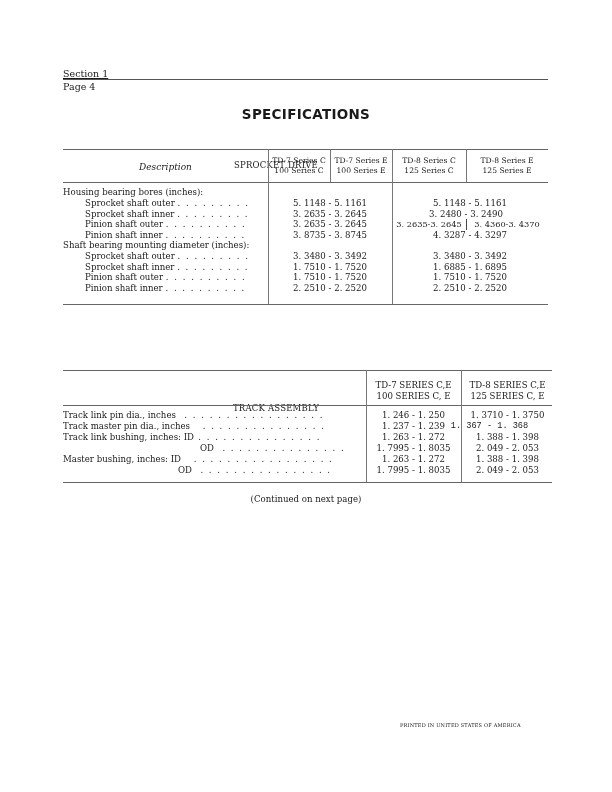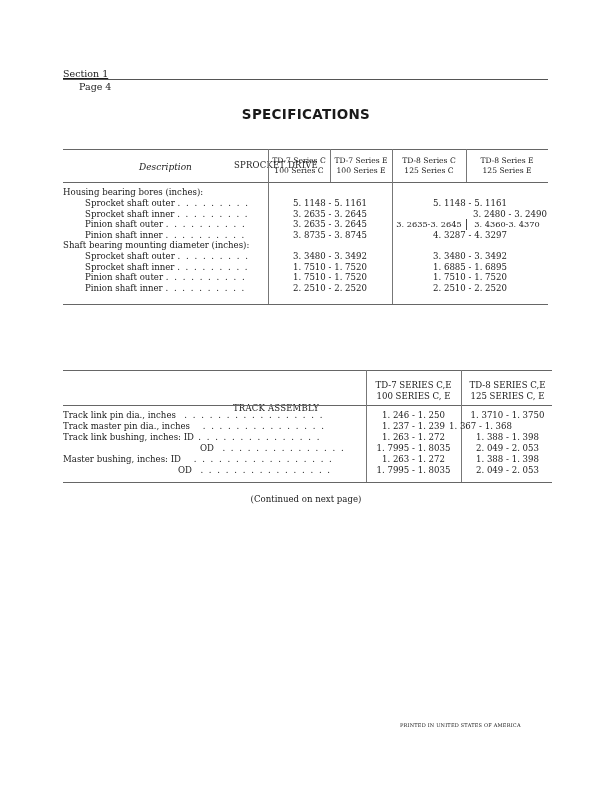--- a/index.html
+++ b/index.html
@@ -9,21 +9,21 @@
     color: #1a1a1a;
   }
   .abs { position: absolute; }
   .title {
     left: 0; width: 612px; top: 58px; text-align: center;
     font-family: "DejaVu Sans", "Liberation Sans", sans-serif;
     font-weight: bold; font-size: 13.5px; letter-spacing: 0.3px; margin-top: 48px;
   }
   .section { left: 63px; top: 68px; font-size: 9.5px; text-decoration: underline; }
   .rule-top { left: 63px; top: 79px; width: 485px; height: 0; border-top: 1.2px solid #555; }
-  .pageno { left: 63px; top: 81px; font-size: 9.5px; margin-left: 16px; }
+  .pageno { left: 63px; top: 81px; font-size: 9.5px; }
   .heading { left: 0; width: 552px; text-align: center; font-size: 8.5px; letter-spacing: 0.2px; margin-top: 48px; }
 
   .hline { position: absolute; height: 0; border-top: 1.2px solid #666; }
   .vline { position: absolute; width: 0; border-left: 1px solid #777; }
 
   .hdr { position: absolute; text-align: center; font-size: 7.6px; line-height: 10px; }
   .desc-h { position: absolute; font-size: 9px; text-align: center; font-style: italic; }
 
   .row { position: absolute; font-size: 8.6px; line-height: 10.5px; white-space: pre; }
   .val { position: absolute; text-align: center; font-size: 8.6px; line-height: 10.5px; white-space: pre; }
@@ -72,21 +72,21 @@
   </div>
 
   <div class="row" style="left:63px; top:187px;">Housing bearing bores (inches):</div>
 
   <div class="row" style="left:85px; top:198px;"><span>Sprocket shaft outer</span> <span class="dots">. . . . . . . . .</span></div>
   <div class="val" style="left:268px; width:124px; top:198px;">5. 1148 - 5. 1161</div>
   <div class="val" style="left:392px; width:156px; top:198px;">5. 1148 - 5. 1161</div>
 
   <div class="row" style="left:85px; top:208.5px;"><span>Sprocket shaft inner</span> <span class="dots">. . . . . . . . .</span></div>
   <div class="val" style="left:268px; width:124px; top:208.5px;">3. 2635 - 3. 2645</div>
-  <div class="val" style="left:416px; width:156px; top:208.5px;padding-left:16px;">3. 2480 - 3. 2490</div>
+  <div class="val" style="left:372px; width:156px; top:208.5px;padding-left:16px;">3. 2480 - 3. 2490</div>
 
   <div class="row" style="left:85px; top:219px;"><span>Pinion shaft outer</span> <span class="dots">. . . . . . . . . .</span></div>
   <div class="val" style="left:268px; width:124px; top:219px;">3. 2635 - 3. 2645</div>
   <div class="val" style="left:392px; width:74px; top:219px; font-size:8.2px;">3. 2635-3. 2645</div>
   <div class="vline" style="left:466px; top:219px; height:11px; border-left:1.2px solid #444;"></div>
   <div class="val" style="left:466px; width:82px; top:219px; font-size:8.2px;">3. 4360-3. 4370</div>
 
   <div class="row" style="left:85px; top:229.5px;"><span>Pinion shaft inner</span> <span class="dots">. . . . . . . . . .</span></div>
   <div class="val" style="left:268px; width:124px; top:229.5px;">3. 8735 - 3. 8745</div>
   <div class="val" style="left:392px; width:156px; top:229.5px;">4. 3287 - 4. 3297</div>
@@ -128,21 +128,21 @@
     <div>TD-8 SERIES C,E</div>
     <div>125 SERIES C, E</div>
   </div>
 
   <div class="row" style="left:63px; top:410px;text-align:center;"><span>Track link pin dia., inches</span><span class="dots">  . . . . . . . . . . . . . . . . .</span></div>
   <div class="val" style="left:366px; width:95px; top:410px;">1. 246 - 1. 250</div>
   <div class="val" style="left:461px; width:93px; top:410px;">1. 3710 - 1. 3750</div>
 
   <div class="row" style="left:63px; top:421px;"><span>Track master pin dia., inches</span><span class="dots">   . . . . . . . . . . . . . . .</span></div>
   <div class="val" style="left:366px; width:95px; top:421px;">1. 237 - 1. 239</div>
-  <div class="val" style="left:434px; width:93px; top:421px;">1. 367 - 1. 368</div>
+  <div class="val" style="left:443px; width:93px; top:421px;font-family:Liberation Mono, monospace;">1. 367 - 1. 368</div>
 
   <div class="row" style="left:63px; top:432px;"><span>Track link bushing, inches: ID</span><span class="dots"> . . . . . . . . . . . . . . .</span></div>
   <div class="val" style="left:366px; width:95px; top:432px;">1. 263 - 1. 272</div>
   <div class="val" style="left:461px; width:93px; top:432px;">1. 388 - 1. 398</div>
 
   <div class="row" style="left:200px; top:443px;"><span>OD</span><span class="dots">  . . . . . . . . . . . . . . .</span></div>
   <div class="val" style="left:366px; width:95px; top:443px;">1. 7995 - 1. 8035</div>
   <div class="val" style="left:461px; width:93px; top:443px;">2. 049 - 2. 053</div>
 
   <div class="row" style="left:63px; top:454px;"><span>Master bushing, inches: ID</span><span class="dots">   . . . . . . . . . . . . . . . . .</span></div>

